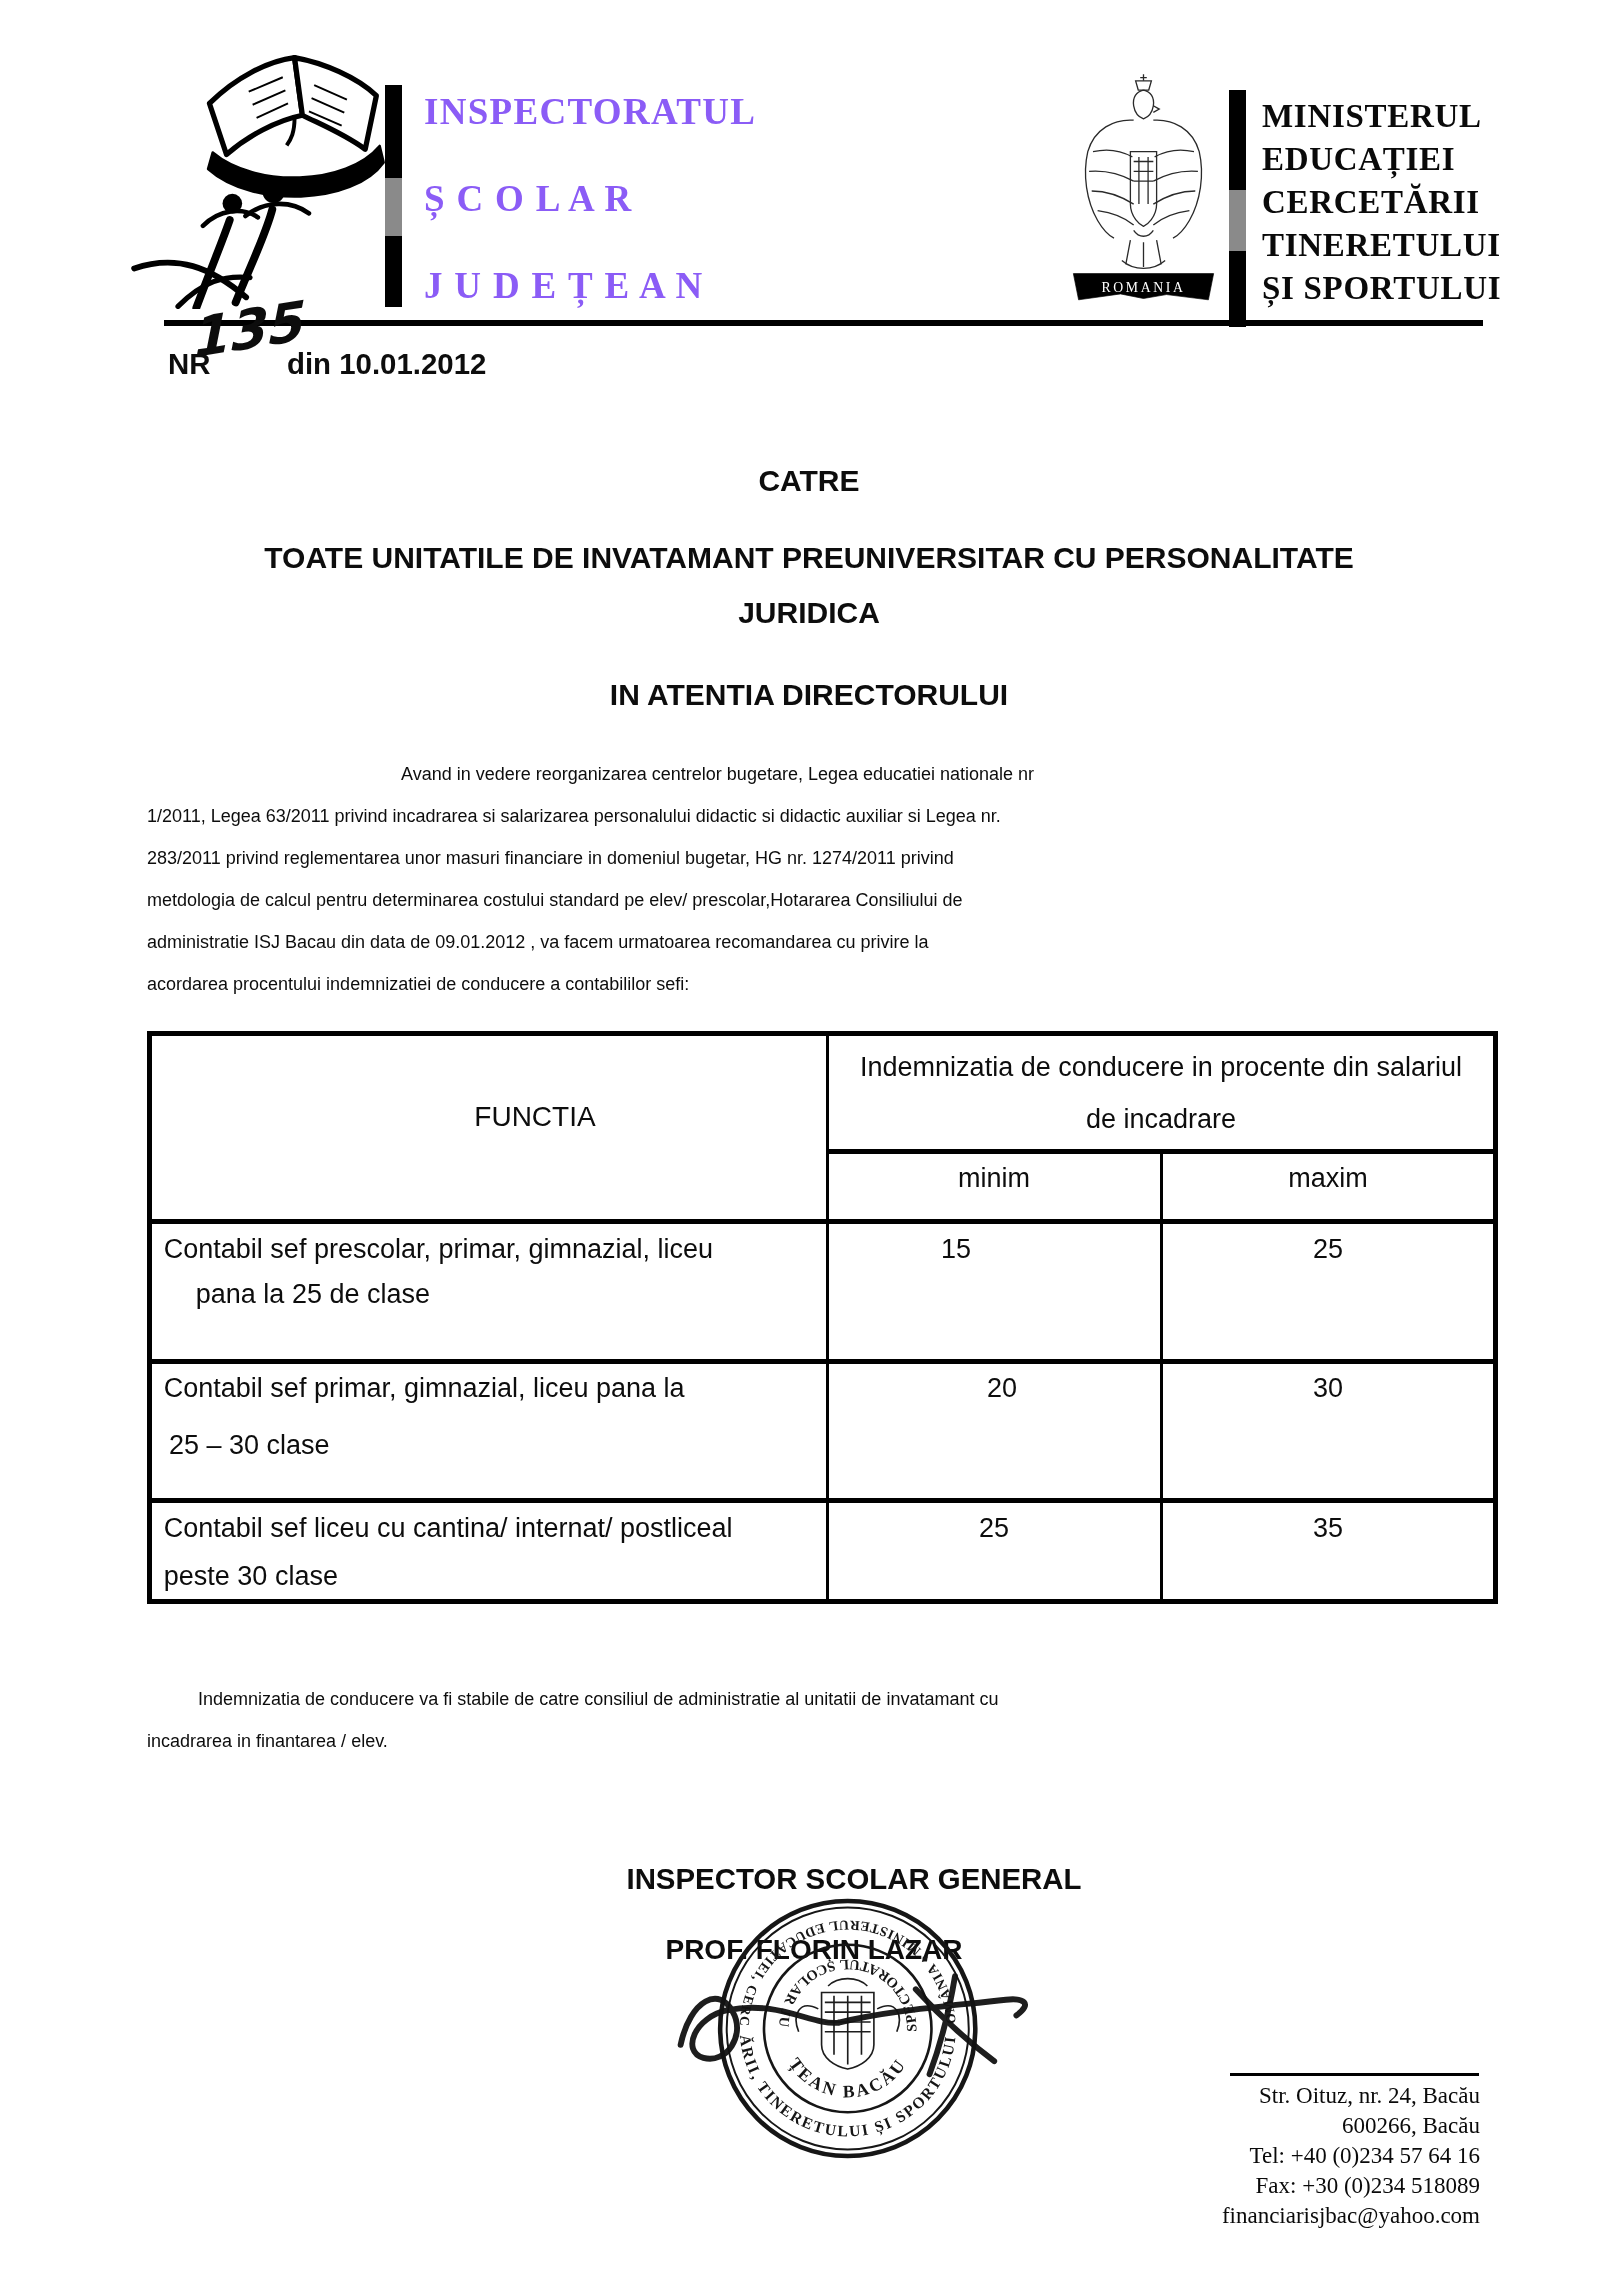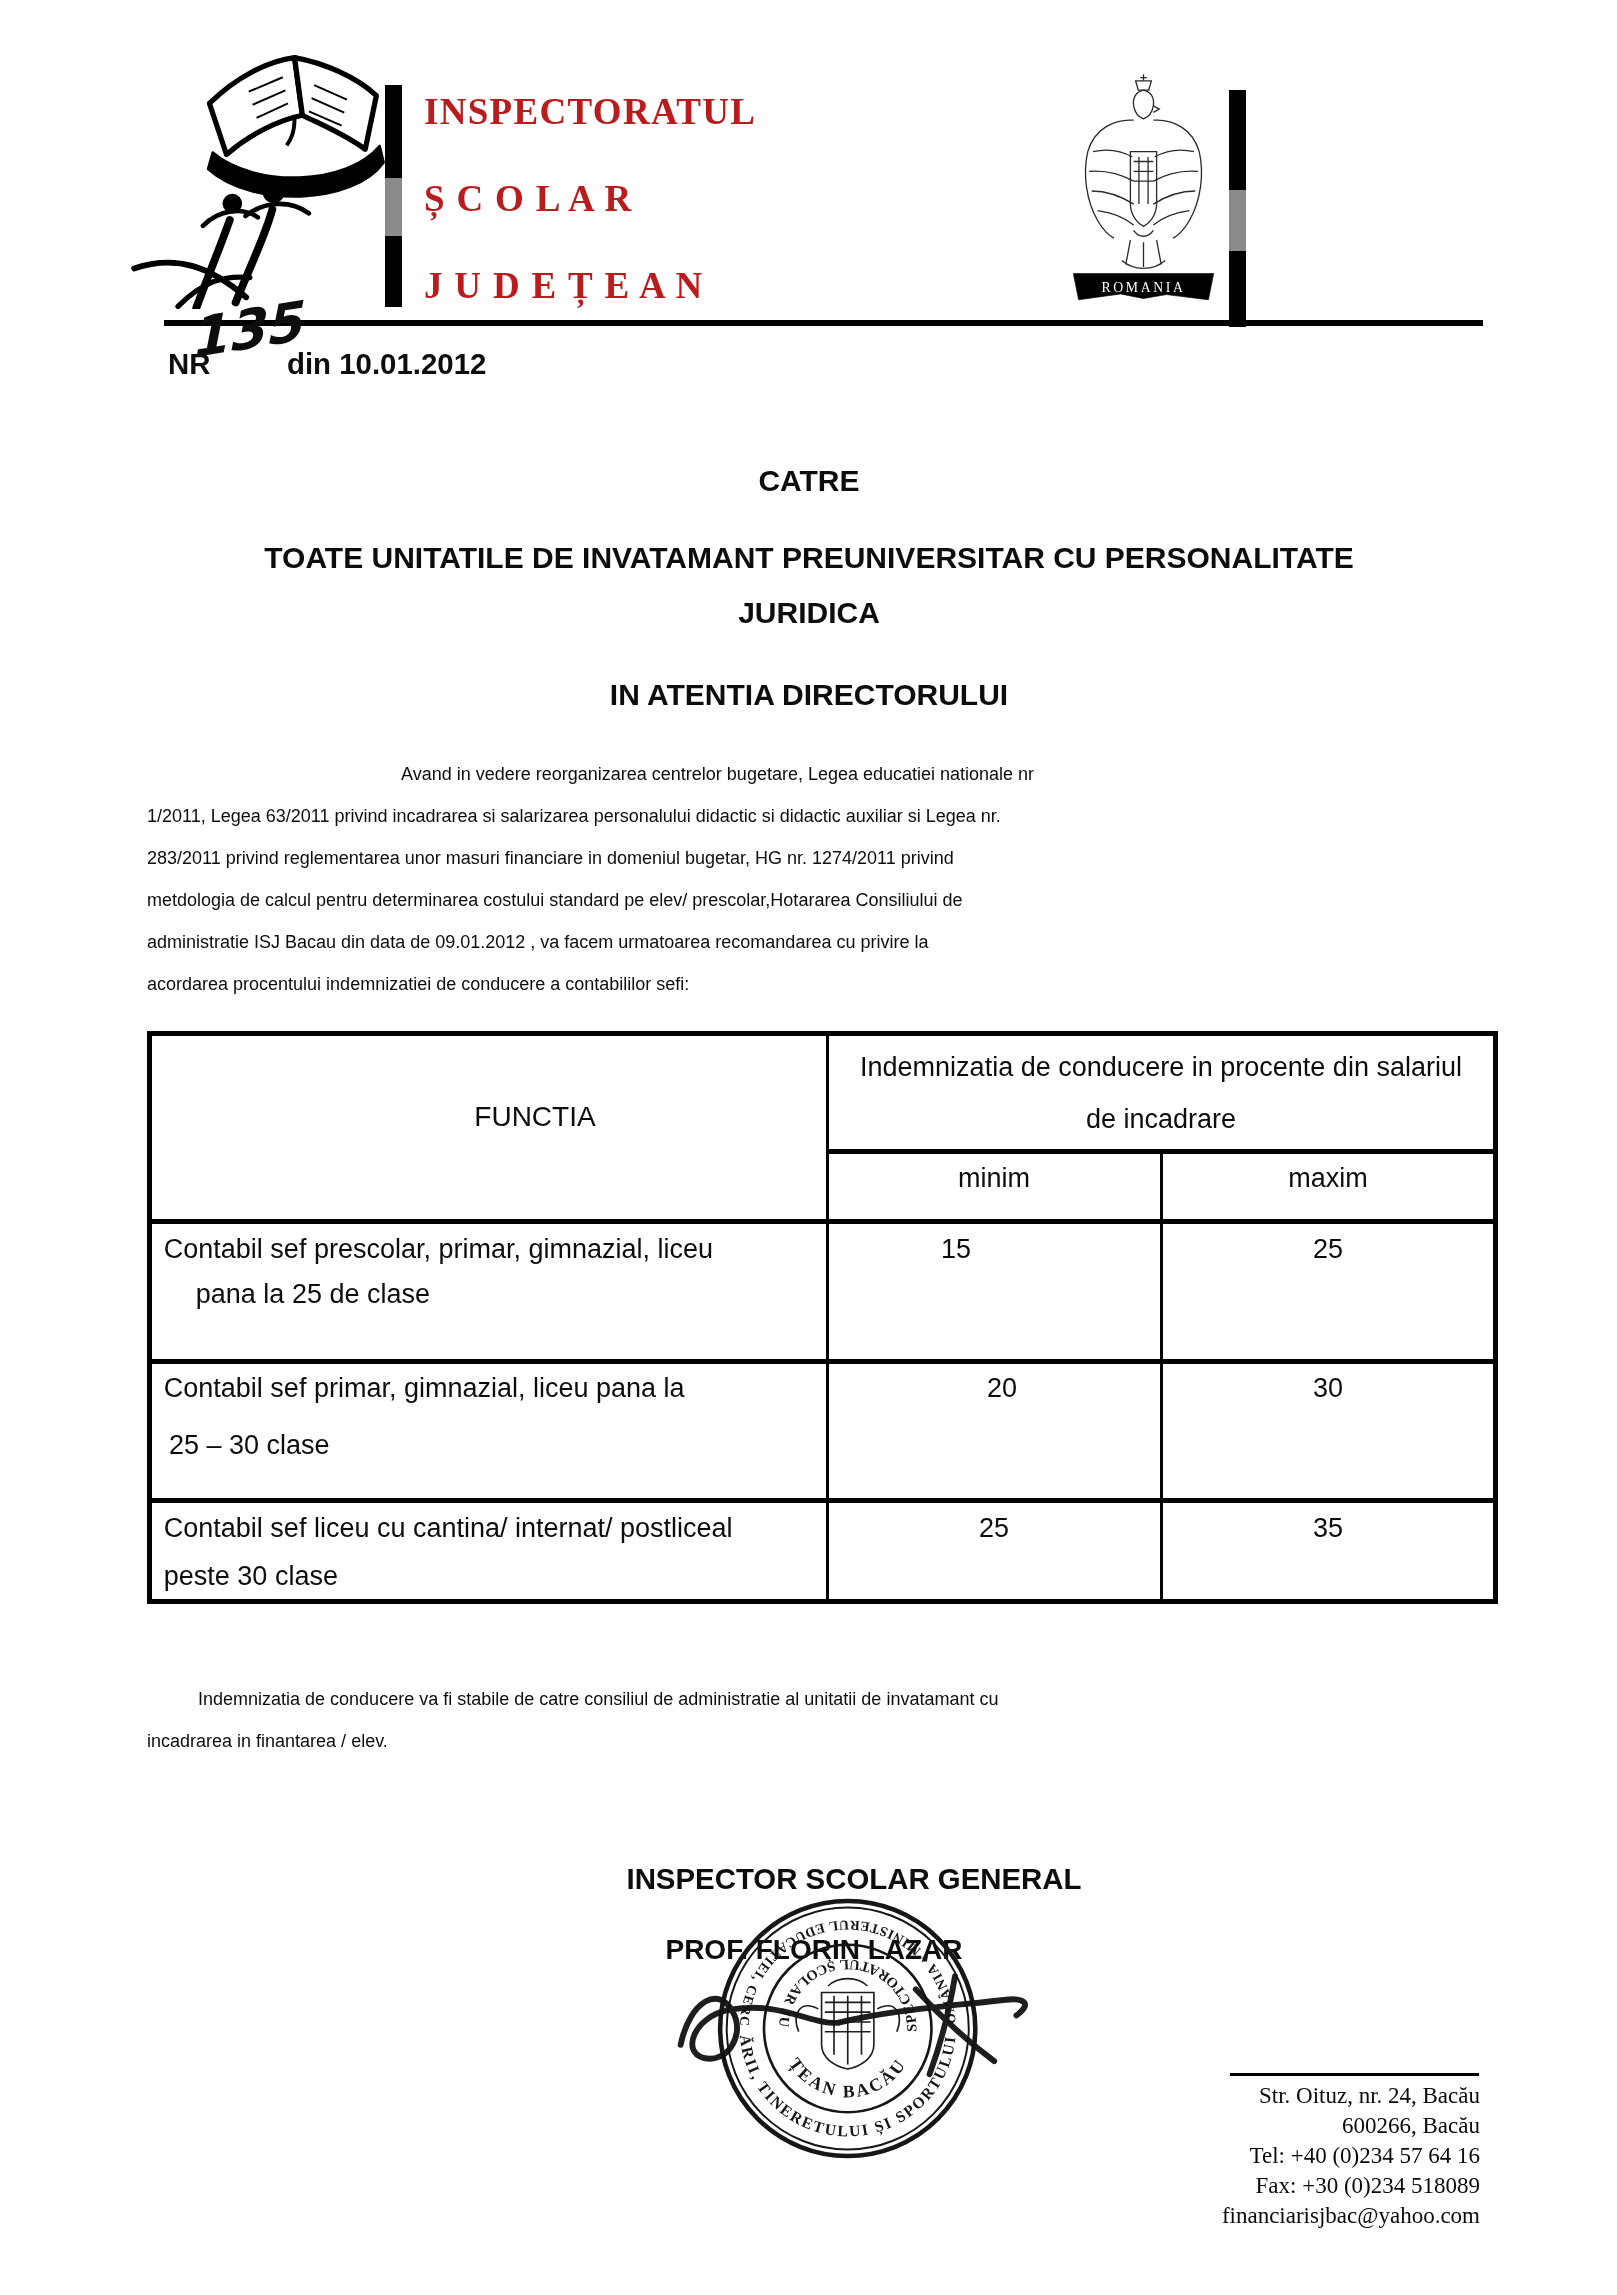--- a/index.html
+++ b/index.html
@@ -3,21 +3,21 @@
 <meta charset="utf-8">
 <style>
   html,body{margin:0;padding:0;background:#e8e8e8;}
   .page{position:relative;width:1618px;height:2295px;background:#fff;overflow:hidden;
         font-family:"Liberation Sans",sans-serif;color:#111;}
   .abs{position:absolute;}
   
   .org-block{position:absolute;left:424px;top:90px;width:419px;height:217px;
              display:flex;flex-direction:column;justify-content:space-between;}
   .org-line{font-family:"Liberation Serif",serif;font-size:37px;font-weight:600;
-            letter-spacing:1.3px;white-space:nowrap;color:#b91c1c;}
+            letter-spacing:1.3px;white-space:nowrap;color:#8b5cf6;}
   .vbar{position:absolute;width:17px;background:linear-gradient(#000 0 42%,#8a8a8a 42% 68%,#000 68% 100%);}
   .min-block{position:absolute;left:1262px;top:98px;width:340px;height:209px;
              display:flex;flex-direction:column;justify-content:space-between;}
   .min-line{font-family:"Liberation Serif",serif;font-size:33px;font-weight:600;
             letter-spacing:0.7px;white-space:nowrap;color:#0a0a0a;}
   .hrule{position:absolute;background:#000;}
   .reg{position:absolute;font-size:29.4px;font-weight:600;color:#0d0d0d;}
   .handnum{position:absolute;left:194px;top:298px;font-family:"DejaVu Sans",sans-serif;
            font-style:italic;font-weight:bold;font-size:54px;color:#0d0d0d;
            transform:rotate(-9deg) skewX(-10deg);}
@@ -104,20 +104,27 @@
       <path d="M82,286 C100,302 130,302 148,286"></path>
     </g>
     <g>
       <path d="M8,306 L222,306 L214,346 L150,338 L115,344 L80,337 L16,346 Z" fill="#000" stroke="#000"></path>
       <text x="115" y="334" text-anchor="middle" fill="#fff" font-family="Liberation Serif, serif" font-size="21" letter-spacing="4">ROMANIA</text>
     </g>
   </svg>
 
   <div class="vbar" style="left:1229px;top:90px;height:237px;"></div>
 
+  <div class="min-block">
+    <div class="min-line">MINISTERUL</div>
+    <div class="min-line">EDUCAȚIEI</div>
+    <div class="min-line">CERCETĂRII</div>
+    <div class="min-line">TINERETULUI</div>
+    <div class="min-line">ȘI SPORTULUI</div>
+  </div>
 
   <div class="hrule" style="left:164px;top:320px;width:1319px;height:5.9px;"></div>
 
   <div class="reg" style="left:168px;top:347px;">NR</div>
   <div class="handnum">135</div>
   <div class="reg" style="left:287px;top:347px;font-weight:600;">din 10.01.2012</div>
 
   <div class="h-center" style="top:464px;">CATRE</div>
   <div class="h-center" style="top:541px;">TOATE UNITATILE  DE INVATAMANT PREUNIVERSITAR CU PERSONALITATE</div>
   <div class="h-center" style="top:596px;">JURIDICA</div>

